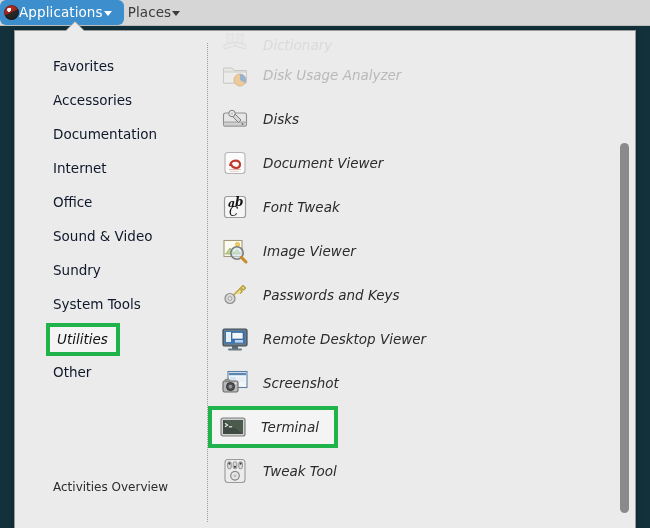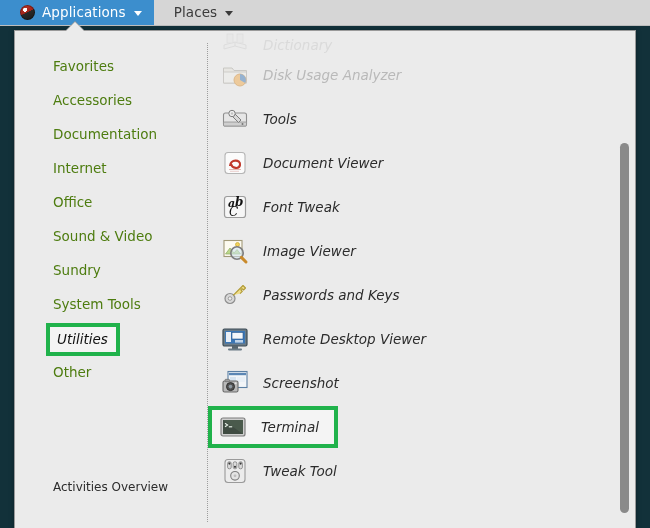--- a/index.html
+++ b/index.html
@@ -29,26 +29,26 @@
     height: 26px;
     background: #d6d6d6;
     display: flex;
     align-items: stretch;
     border-bottom: 1px solid #bdbdbd;
     box-sizing: border-box;
   }
   .panel-item {
     display: flex;
     align-items: center;
-    padding: 0 12px 0 20px;
+    padding: 0 12px 0 4px;
     font-size: 13px;
     color: #3b3b3b;
-    gap: 7px;
     line-height: 1;
     user-select: none;
+    border-radius: 6px;
   }
   .panel-item.active {
     background: #3c8ecd;
     color: #ffffff;
   }
   .panel-label { font-size: 13.5px; letter-spacing: .1px; }
   .caret {
     width: 0; height: 0;
     border-left: 4.5px solid transparent;
     border-right: 4.5px solid transparent;
@@ -107,21 +107,21 @@
     width: 178px;
     flex: 0 0 178px;
     position: relative;
     padding-top: 18px;
     box-sizing: border-box;
     display: flex;
     flex-direction: column;
   }
   .cat {
     font-size: 13.5px;
-    color: #4d7c0f;
+    color: #0f172a;
     padding: 0 0 0 38px;
     height: 34px;
     line-height: 34px;
     white-space: nowrap;
     position: relative;
   }
   .cat.boxed {
     color: #111;
   }
   .cat.boxed .boxwrap {
@@ -320,21 +320,21 @@
         <span class="icon">
           <svg viewBox="0 0 28 28" width="28" height="28">
             <rect x="2.5" y="8" width="23" height="13" rx="2" fill="#e6e6e6" stroke="#8f8f8f" stroke-width="1.1"></rect>
             <rect x="2.5" y="17" width="23" height="4" rx="1" fill="#cfcfcf" stroke="#8f8f8f" stroke-width=".8"></rect>
             <circle cx="21.5" cy="19" r="1" fill="#777"></circle>
             <path d="M12 7 L20 15 L17.5 17.5 L9.5 9.5 Z" fill="#d8d8d8" stroke="#7d7d7d" stroke-width="1"></path>
             <circle cx="11" cy="8.5" r="3.2" fill="#ededed" stroke="#7d7d7d" stroke-width="1"></circle>
             <circle cx="11" cy="8.5" r="1.2" fill="#c2c2c2"></circle>
           </svg>
         </span>
-        <span class="alabel">Tools</span>
+        <span class="alabel">Disks</span>
       </div>
 
       <div class="app">
         <span class="icon">
           <svg viewBox="0 0 28 28" width="28" height="28">
             <rect x="4" y="3.5" width="20" height="21" rx="3" fill="#fbfbfb" stroke="#b5b5b5" stroke-width="1.1"></rect>
             <path d="M9 17 C9 10, 20 10, 19 16 C18.2 20.5, 11 19.5, 10 15" fill="none" stroke="#c0392b" stroke-width="2.1"></path>
             <path d="M8 20.5 L20 20.5" stroke="#e3b7b1" stroke-width="1"></path>
             <path d="M9 22.3 L18 22.3" stroke="#e8cac6" stroke-width=".9"></path>
           </svg>

